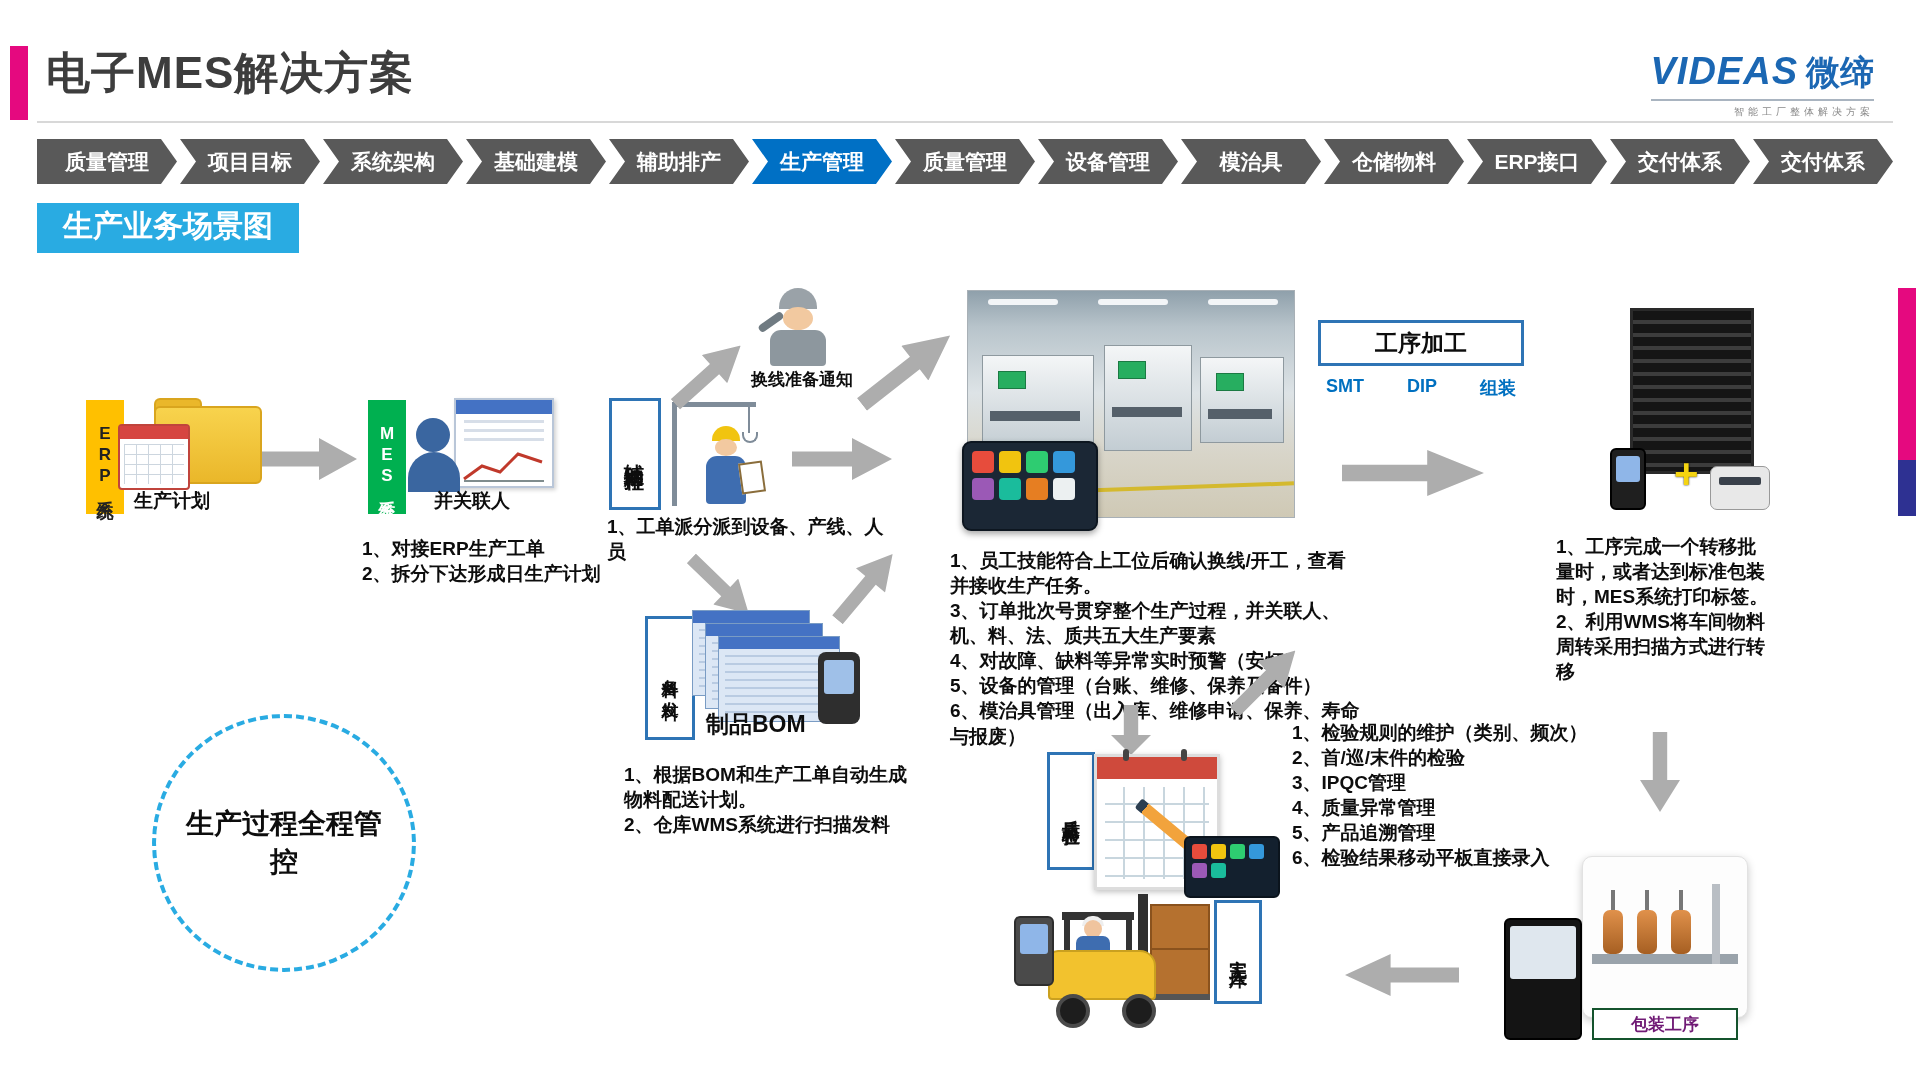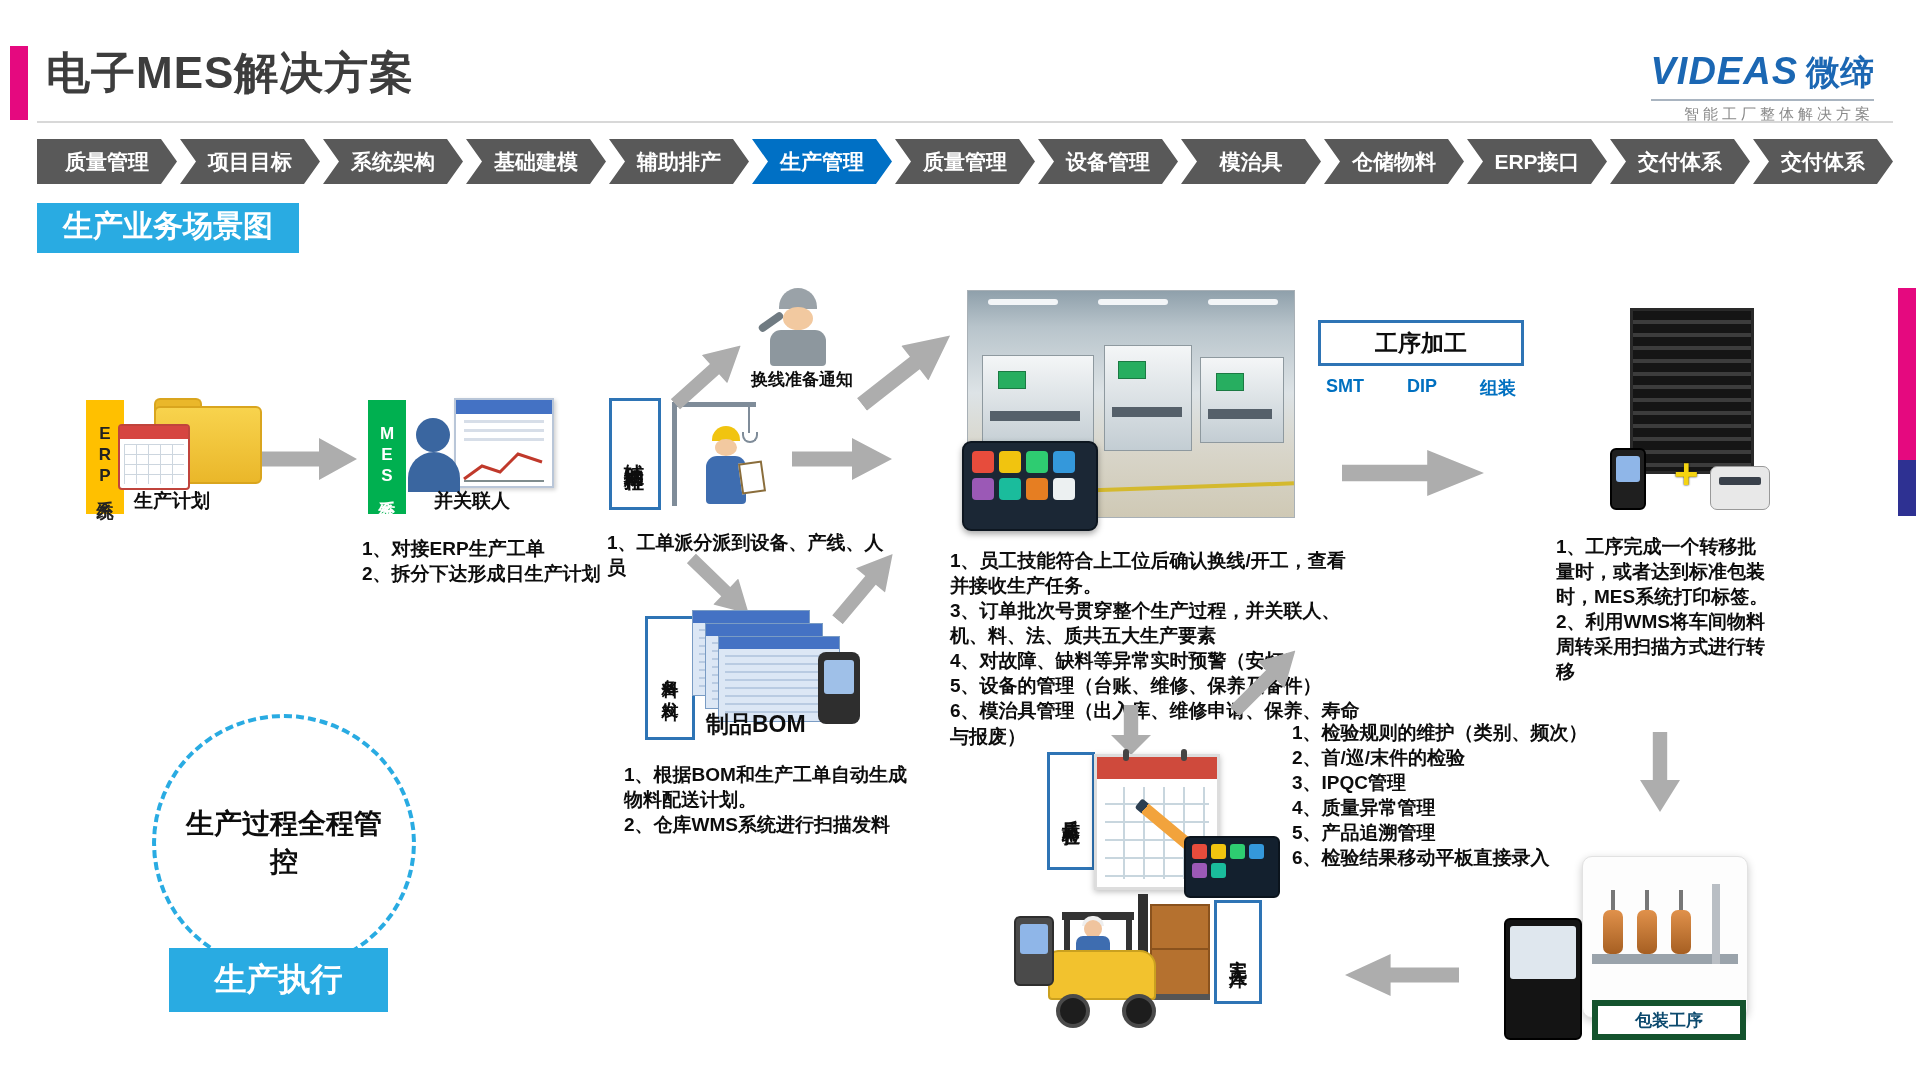--- a/index.html
+++ b/index.html
@@ -8,21 +8,21 @@
 
   
   .accent{position:absolute;left:10px;top:46px;width:18px;height:74px;background:#E5097F;}
   .title{position:absolute;left:46px;top:44px;margin:0;font-size:44px;font-weight:bold;color:#3d3d3d;letter-spacing:1px;}
   .header-line{position:absolute;left:37px;top:121px;width:1856px;height:2px;background:#d8d8d8;}
   .logo{position:absolute;right:46px;top:50px;}
   .logo-row{display:flex;align-items:baseline;gap:8px;justify-content:flex-end;}
   .logo-en{font-size:38px;font-weight:bold;font-style:italic;color:#1b67b3;letter-spacing:1px;}
   .logo-cn{font-size:34px;font-weight:bold;color:#1b67b3;}
   .logo-line{height:2px;background:#a9b4c0;margin:3px 0 4px;}
-  .logo-tag{font-size:15px;color:#8a8a8a;letter-spacing:4px;text-align:right;}
+  .logo-tag{font-size:10px;color:#8a8a8a;letter-spacing:4px;text-align:right;}
 
   
   .nav{position:absolute;left:37px;top:139px;width:1856px;height:45px;display:flex;}
   .tab{flex:1;margin-right:3px;background:#595959;color:#fff;display:flex;align-items:center;justify-content:center;
        font-size:21px;font-weight:bold;cursor:pointer;
        clip-path:polygon(0 0,calc(100% - 16px) 0,100% 50%,calc(100% - 16px) 100%,0 100%,16px 50%);}
   .tab.first{clip-path:polygon(0 0,calc(100% - 16px) 0,100% 50%,calc(100% - 16px) 100%,0 100%);}
   .tab:last-child{margin-right:0;}
   .tab.active{background:#0070C5;}
 
@@ -177,22 +177,22 @@
   
   .packing{position:absolute;left:1504px;top:856px;width:242px;height:184px;}
   .pk-panel{position:absolute;left:78px;top:0;width:164px;height:160px;background:#fdfdfd;border:1px solid #e2e2e2;
             border-radius:10px;box-shadow:0 3px 8px rgba(0,0,0,.22);}
   .pk-rail{position:absolute;left:88px;top:98px;width:146px;height:10px;background:#9aa3ab;}
   .pk-stem{position:absolute;width:4px;height:22px;background:#777;top:34px;}
   .ps1{left:107px;} .ps2{left:141px;} .ps3{left:175px;}
   .pk-brush{position:absolute;width:20px;height:44px;border-radius:7px;background:linear-gradient(180deg,#e0914b,#a65f22);top:54px;}
   .pb1{left:99px;} .pb2{left:133px;} .pb3{left:167px;}
   .pk-frame{position:absolute;left:208px;top:28px;width:8px;height:80px;background:#b9bec4;}
-  .pk-label{position:absolute;left:88px;bottom:0;width:142px;height:28px;background:#fff;border:6px solid #14532d;
-            color:#0c4a6e;font-weight:bold;font-size:17px;display:flex;align-items:center;justify-content:center;}
+  .pk-label{position:absolute;left:88px;bottom:0;width:142px;height:28px;background:#fff;border:2px solid #14532d;
+            color:#701a75;font-weight:bold;font-size:17px;display:flex;align-items:center;justify-content:center;}
   .hh-pk{left:0;top:62px;width:74px;height:118px;background:#141414;border-color:#000;}
   .hh-pk::before{background:#dfe7ee;}
 
   
   .circle{position:absolute;left:152px;top:714px;width:256px;height:250px;border:4px dashed #29ABE2;border-radius:50%;
           display:flex;align-items:center;justify-content:center;}
   .circle-text{width:202px;text-align:center;font-size:28px;font-weight:bold;color:#0d0d0d;line-height:1.35;}
   .exec-btn{position:absolute;left:169px;top:948px;width:219px;height:64px;background:#29ABE2;color:#fff;
             font-size:32px;font-weight:bold;display:flex;align-items:center;justify-content:center;cursor:pointer;}
 
@@ -207,21 +207,21 @@
   .a4{left:792px;top:438px;width:100px;height:42px;}
   .a5{left:680px;top:568px;width:80px;height:36px;transform:rotate(44deg);}
   .a6{left:822px;top:568px;width:86px;height:38px;transform:rotate(-50deg);}
   .a7{left:1342px;top:450px;width:142px;height:46px;}
   .a8{left:1106px;top:710px;width:50px;height:40px;transform:rotate(90deg);}
   .a9{left:1222px;top:662px;width:86px;height:38px;transform:rotate(-45deg);}
   .a10{left:1620px;top:752px;width:80px;height:40px;transform:rotate(90deg);}
   .a11{left:1345px;top:954px;width:114px;height:42px;transform:rotate(180deg);}
 
   .n-mes{left:362px;top:536px;width:250px;}
-  .n-aux{left:607px;top:530px;width:280px;}
+  .n-aux{left:607px;top:514px;width:280px;}
   .n-material{left:624px;top:762px;width:300px;}
   .n-center{left:950px;top:548px;width:414px;}
   .n-transfer{left:1556px;top:534px;width:214px;}
   .n-quality{left:1292px;top:720px;width:310px;}
 </style>
 </head>
 <body>
 
 <div class="slide">
 
@@ -435,18 +435,17 @@
     <div class="pk-brush pb3"></div>
     <div class="pk-rail"></div>
     <div class="pk-frame"></div>
     <div class="handheld hh-pk"></div>
     <div class="pk-label">包装工序</div>
   </div>
 
   <div class="circle">
     <div class="circle-text">生产过程全程管控</div>
   </div>
-  <div class="exec-btn">生产执行</div>
 
   <div class="pink-bar"></div>
   <div class="blue-bar"></div>
 
 </div>
 
 </body></html>

